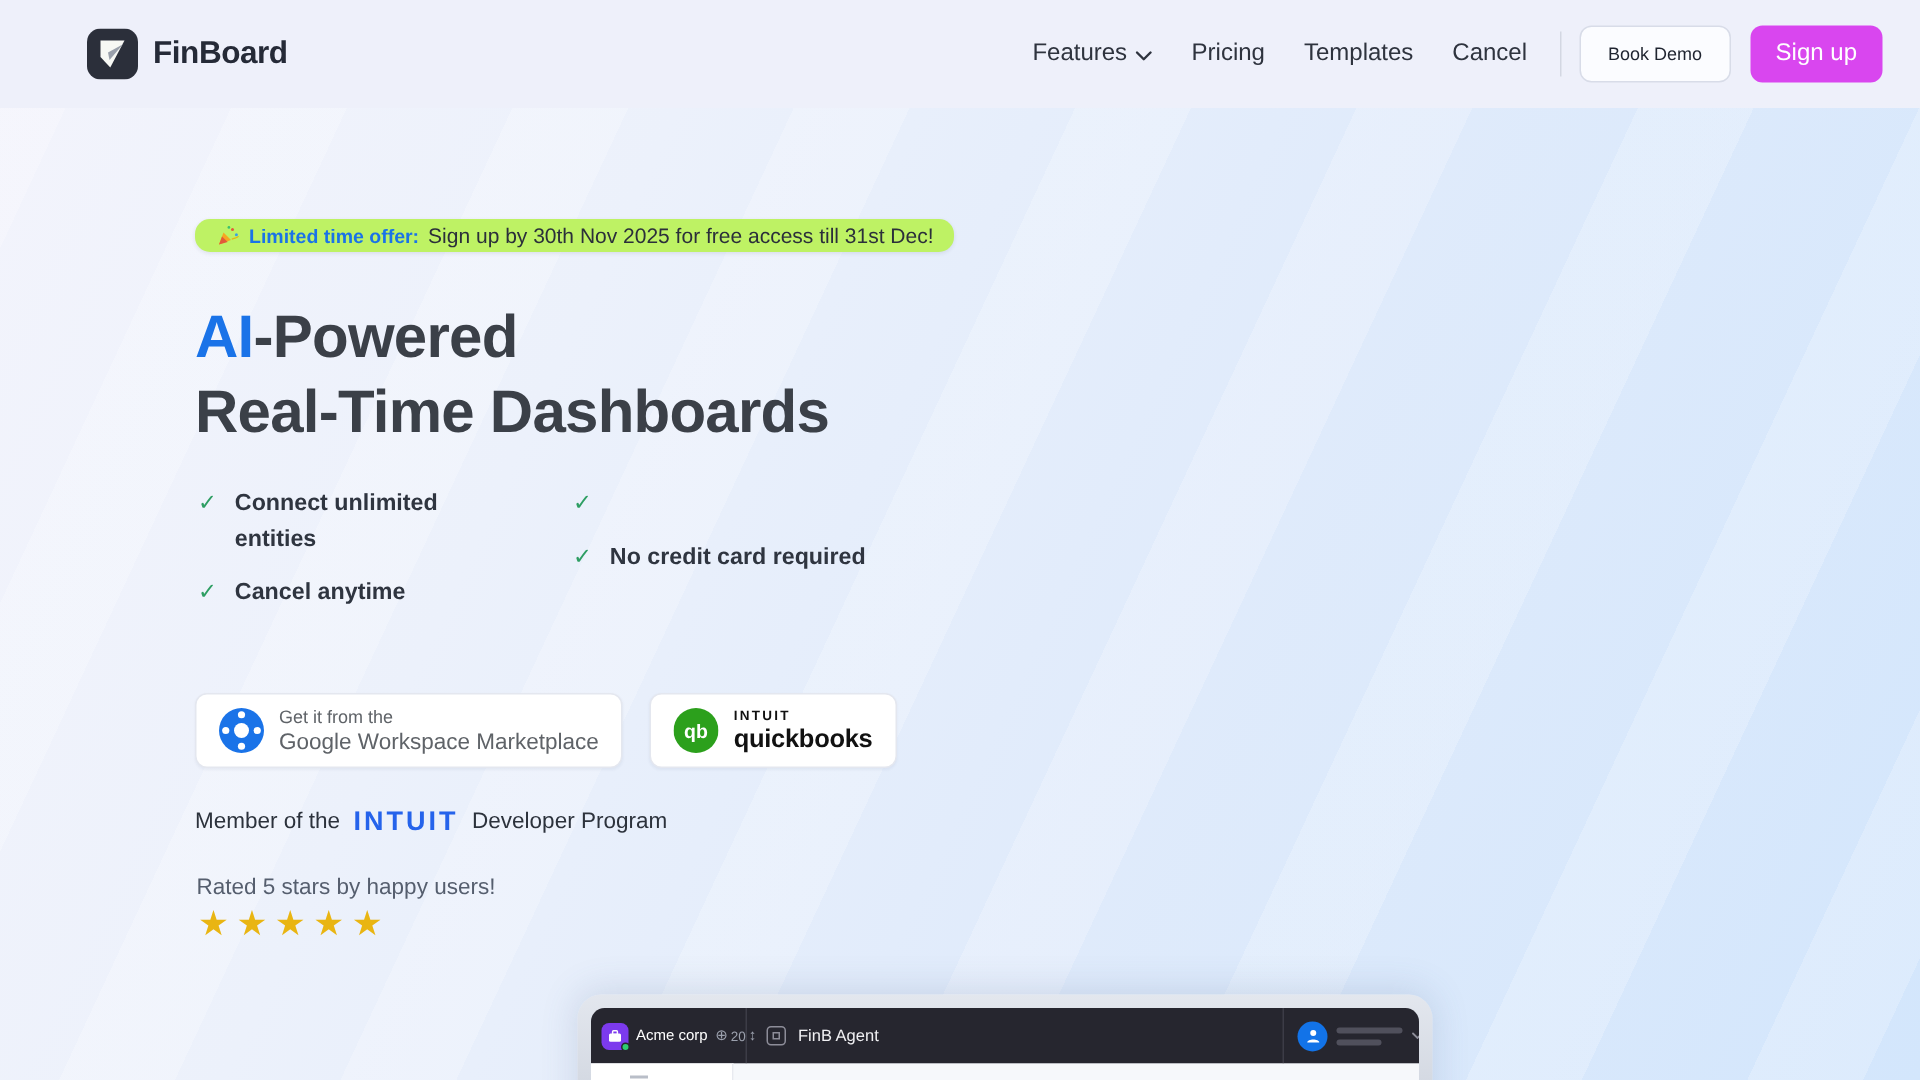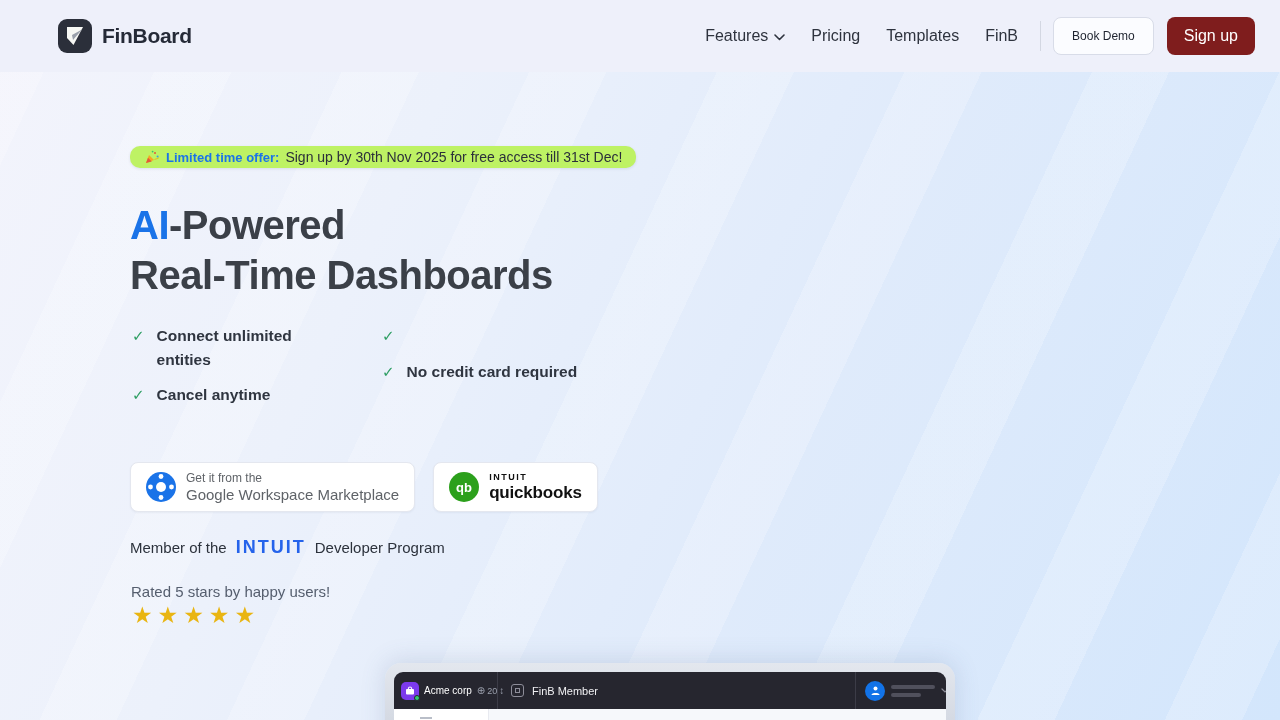--- a/index.html
+++ b/index.html
@@ -30,21 +30,21 @@
     margin-left:26px; display:flex; align-items:center; gap:6px; cursor:pointer;
   }
   .nav-chevron { width:11px; height:7px; display:block; margin-top:2px; }
   .nav-divider { width:1px; height:30px; background:#d3d7e2; margin:0 12px 0 22px; }
   .btn-demo {
     height:38px; padding:0 18px; background:#fbfcff; border:1px solid #d8dce8;
     border-radius:8px; font-size:12px; color:#1f2430; font-weight:500;
     font-family:inherit; cursor:pointer; margin-right:13px;
   }
   .btn-signup {
-    height:38px; padding:0 17px; background:#7f1d1d; border:none;
+    height:38px; padding:0 17px; background:#d946ef; border:none;
     border-radius:8px; font-size:16px; color:#ffffff; font-weight:500;
     font-family:inherit; cursor:pointer;
   }
 
   
   .offer-pill {
     position:absolute; left:130px; top:146px; height:22px;
     display:inline-flex; align-items:center; gap:6px; padding:0 14px;
     background:#bef264; border-radius:10px;
     box-shadow:0 1px 3px rgba(25,39,80,0.10); white-space:nowrap;
@@ -139,21 +139,21 @@
   </div>
   <div class="nav-right">
     <a class="nav-link">
       <span>Features</span>
       <svg class="nav-chevron" viewBox="0 0 11 7">
         <polyline points="1,1 5.5,5.5 10,1" fill="none" stroke="#2e333e" stroke-width="1.6" stroke-linecap="round" stroke-linejoin="round"></polyline>
       </svg>
     </a>
     <a class="nav-link">Pricing</a>
     <a class="nav-link">Templates</a>
-    <a class="nav-link">FinB</a>
+    <a class="nav-link">Cancel</a>
     <div class="nav-divider"></div>
     <button class="btn-demo">Book Demo</button>
     <button class="btn-signup">Sign up</button>
   </div>
 </nav>
 
 <div class="offer-pill">
   <svg class="popper" viewBox="0 0 16 16">
     <polygon points="2,14 5,6 10,11" fill="#f6a722"></polygon>
     <polygon points="2,14 4,8.7 7.8,12.4" fill="#e25a3a"></polygon>
@@ -244,21 +244,21 @@
         <span class="entity-ctrl">
           <span class="globe-glyph"></span>
           <span>20</span>
           <span class="updown-glyph"></span>
         </span>
       </div>
       <div class="agent-section">
         <span class="agent-icon">
             <span></span>
           </span>
-        <span class="agent-name">FinB Member</span>
+        <span class="agent-name">FinB Agent</span>
       </div>
       <div class="user-section">
         <span class="avatar">
           <svg viewBox="0 0 11 11">
               <circle cx="5.5" cy="3.6" r="2" fill="#ffffff"></circle>
               <path d="M1.5 10 C1.5 7.4 9.5 7.4 9.5 10 Z" fill="#ffffff"></path>
             </svg>
         </span>
         <span class="skeleton">
           <span class="skel-line l1"></span>

